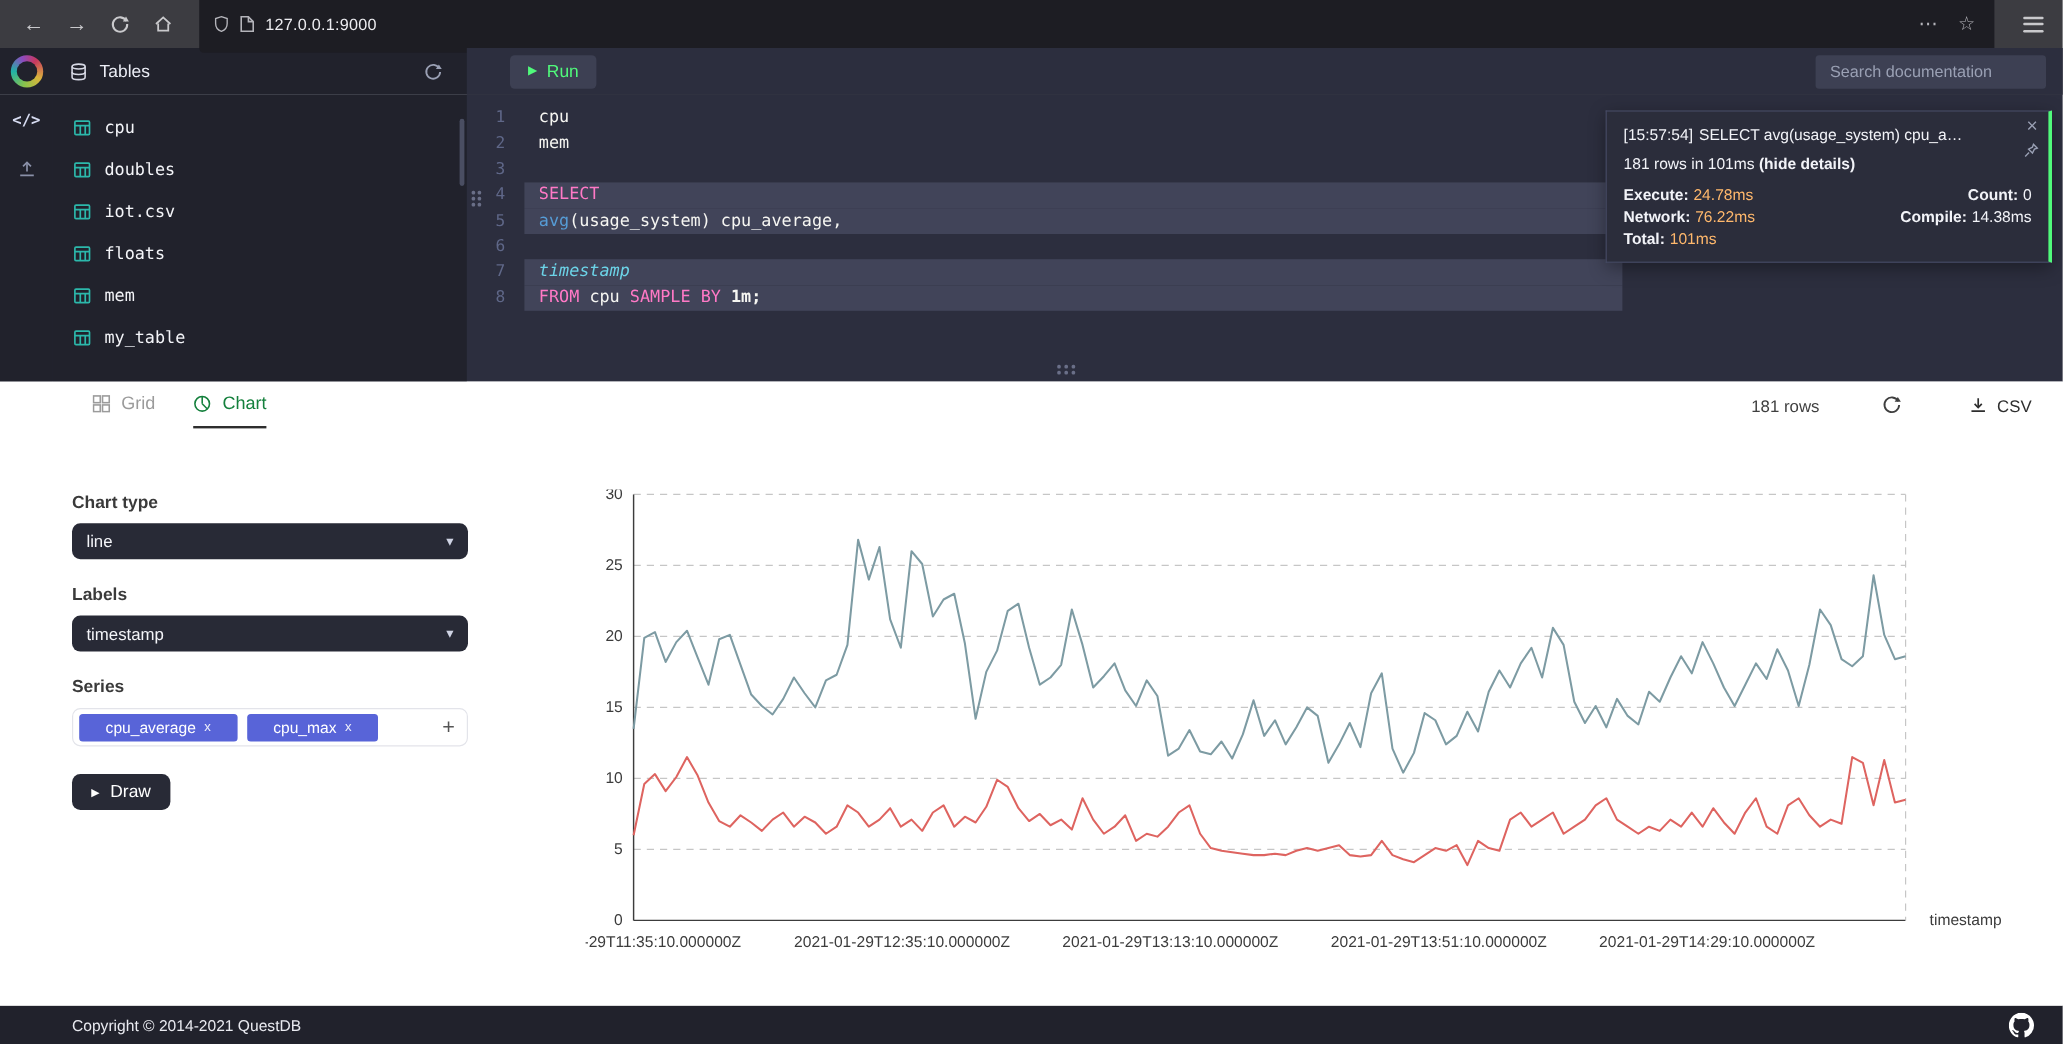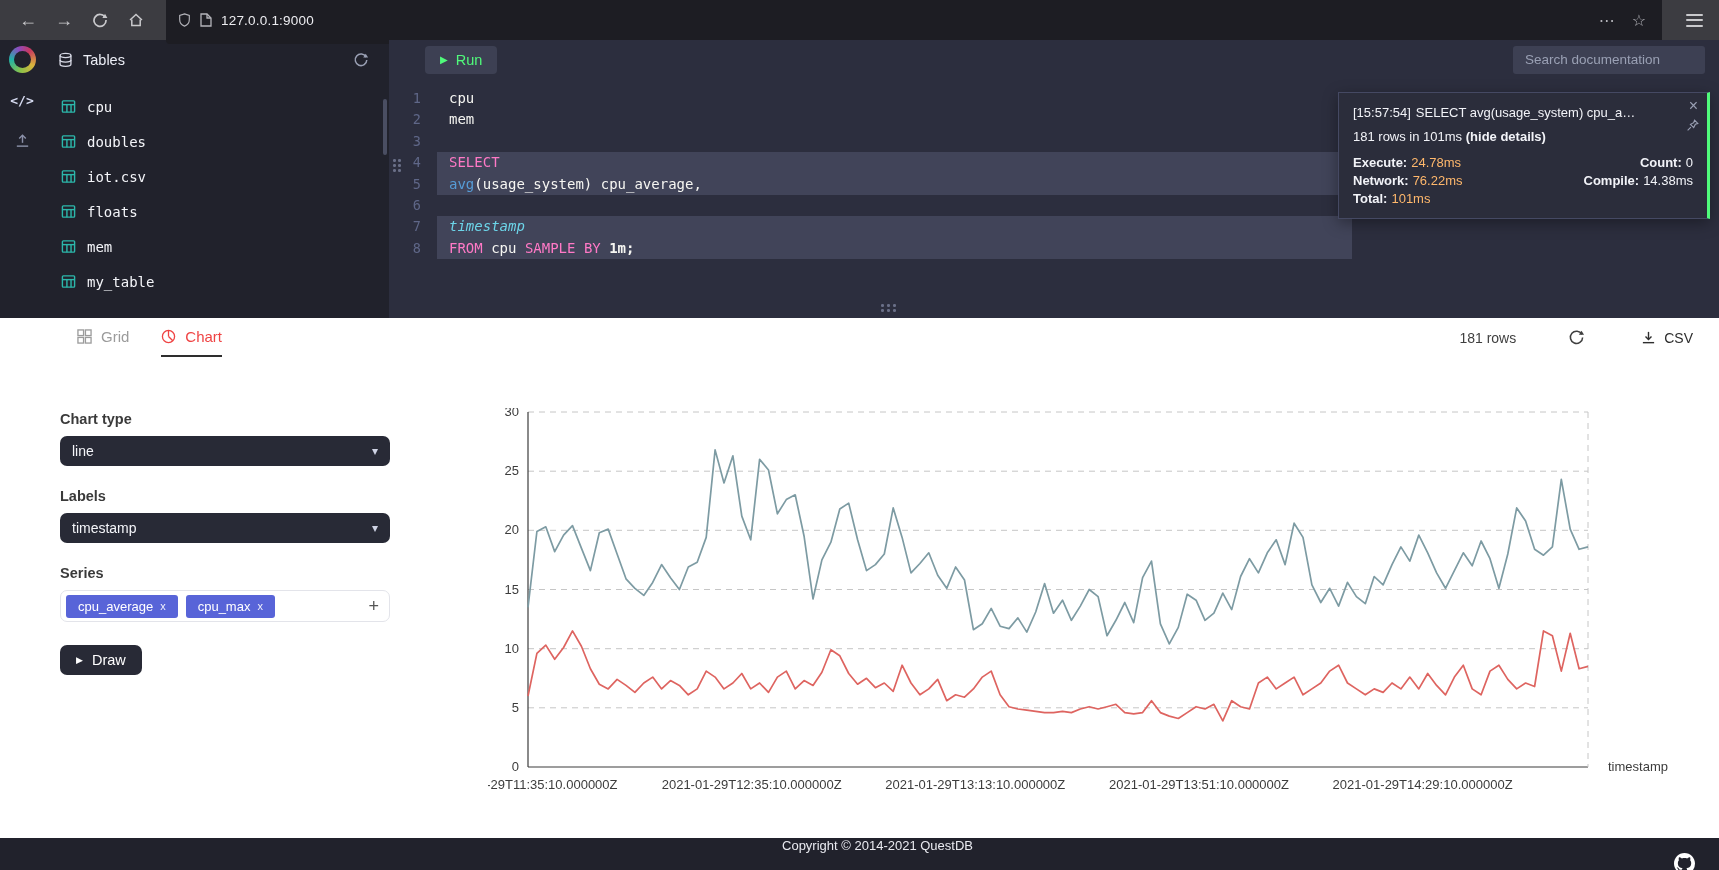--- a/index.html
+++ b/index.html
@@ -78,45 +78,45 @@
   .d-row { display:flex; margin-top:3px; }
   .d-left b, .d-right b { font-weight:bold; }
   .d-right { margin-left:auto; text-align:right; }
   .d-val { color:#ffb86c; margin-left:4px; }
   .d-val-r { margin-left:4px; }
 
   
   .results { height:520px; background:#ffffff; position:relative; }
   .tab-bar { height:39px; display:flex; align-items:center; padding:0 26px 0 77px; gap:32px; }
   .tab { display:flex; align-items:center; gap:9px; font-size:15px; height:39px; border-bottom:2px solid transparent; color:#9b9b9b; }
-  .tab.active { color:#ef4444; border-bottom-color:#2e2e2e; }
+  .tab.active { color:#15803d; border-bottom-color:#2e2e2e; }
   .row-count { color:#3f3f3f; font-size:14px; margin-left:auto; margin-right:20px; }
   .refresh-dark { color:#3f3f3f; margin-right:24px; display:flex; }
   .csv-btn { display:flex; align-items:center; gap:8px; color:#2e2e2e; font-size:14px; }
 
   .config { width:330px; margin-left:60px; padding-top:54px; }
   .config-label { font-size:14.5px; font-weight:bold; color:#3a3a3a; margin-bottom:9px; }
   .select { height:30px; background:#282a36; border-radius:7px; color:#f4f5f9; font-size:14px;
             display:flex; align-items:center; padding:0 12px; margin-bottom:22px;justify-content:space-between; }
   .select .chev { margin-left:auto; color:#cfd3e4; font-size:12px; }
   .series-box { display:flex; align-items:center; gap:8px; border:1px solid #e3e4ea; border-radius:7px;
                 min-height:32px; padding:3px 10px 3px 5px; margin-bottom:23px; }
   .chip { display:flex; align-items:center; gap:7px; background:#5864d8; color:#fff; font-size:13px;
-          border-radius:3px; padding:4px 12px; font-family:"Liberation Sans", sans-serif; }
+          border-radius:3px; padding:4px 22px; font-family:"Liberation Sans", sans-serif; }
   .chip .x { font-size:11px; opacity:.9; }
   .series-box .plus { margin-left:auto; color:#555; font-size:18px; line-height:1; }
   .draw-btn { display:flex; align-items:center; gap:9px; background:#282a36; color:#fff; border:none;
               border-radius:7px; font-size:14.5px; font-family:inherit; padding:7px 16px; }
   .draw-btn .play { font-size:9px; line-height:1; }
 
   .chart-wrap { position:absolute; left:488px; top:90px; width:1210px; height:415px; }
   .axis-text { font-size:13px; fill:#3c3c3c; font-family:"Liberation Sans", sans-serif; }
 
   
-  .footer { height:32px; background:#21222c; display:flex; align-items:center; padding:0 24px 0 60px; color:#e9eaf0; font-size:13px;flex-direction:column; }
+  .footer { height:32px; background:#21222c; display:flex; align-items:center; padding:0 24px 0 60px; color:#e9eaf0; font-size:13px; }
   .footer .gh { margin-left:auto; display:flex; }
 </style>
 </head>
 <body>
 
 <div class="browser-bar">
   <div class="nav-btn">←</div>
   <div class="nav-btn">→</div>
   <div class="nav-btn">
     <svg width="16" height="16" viewBox="0 0 16 16" fill="none">

